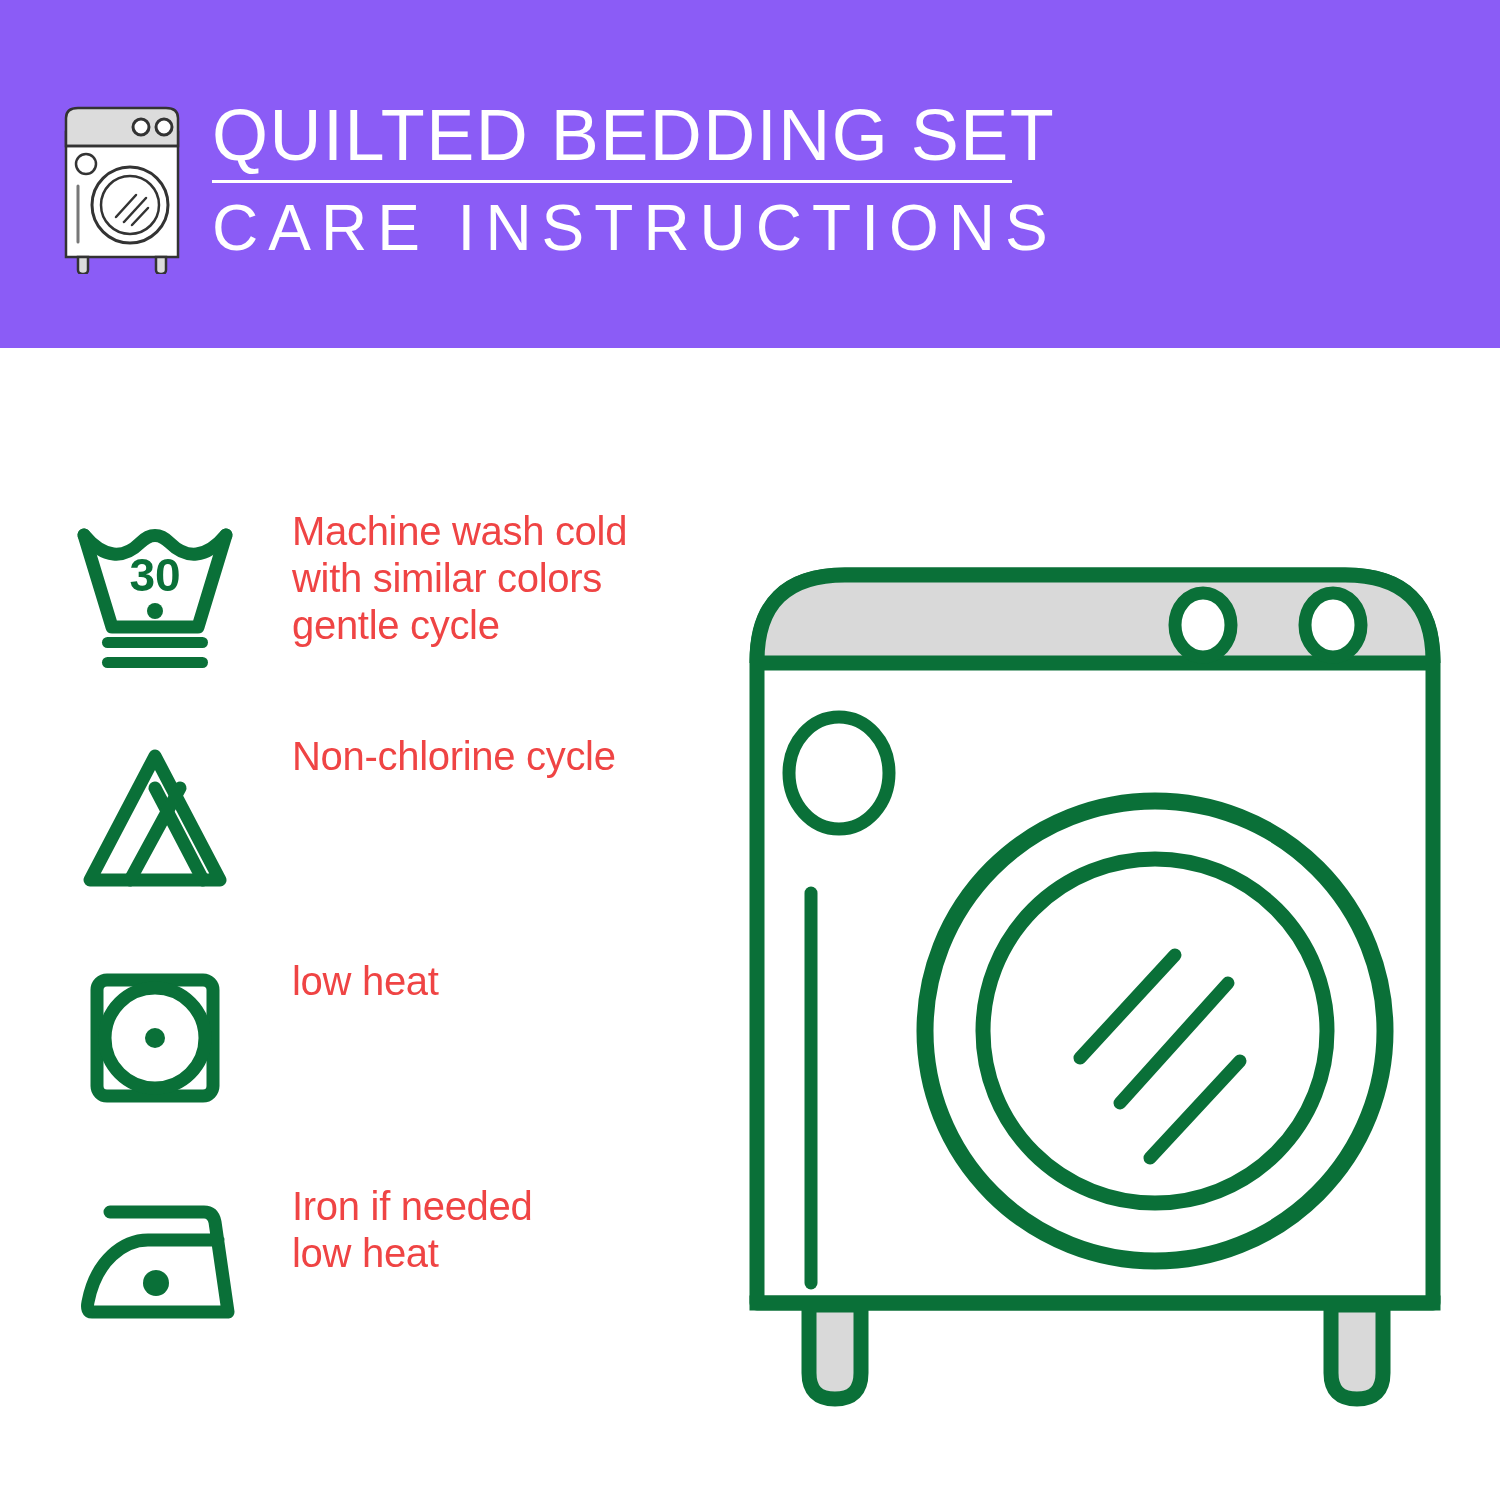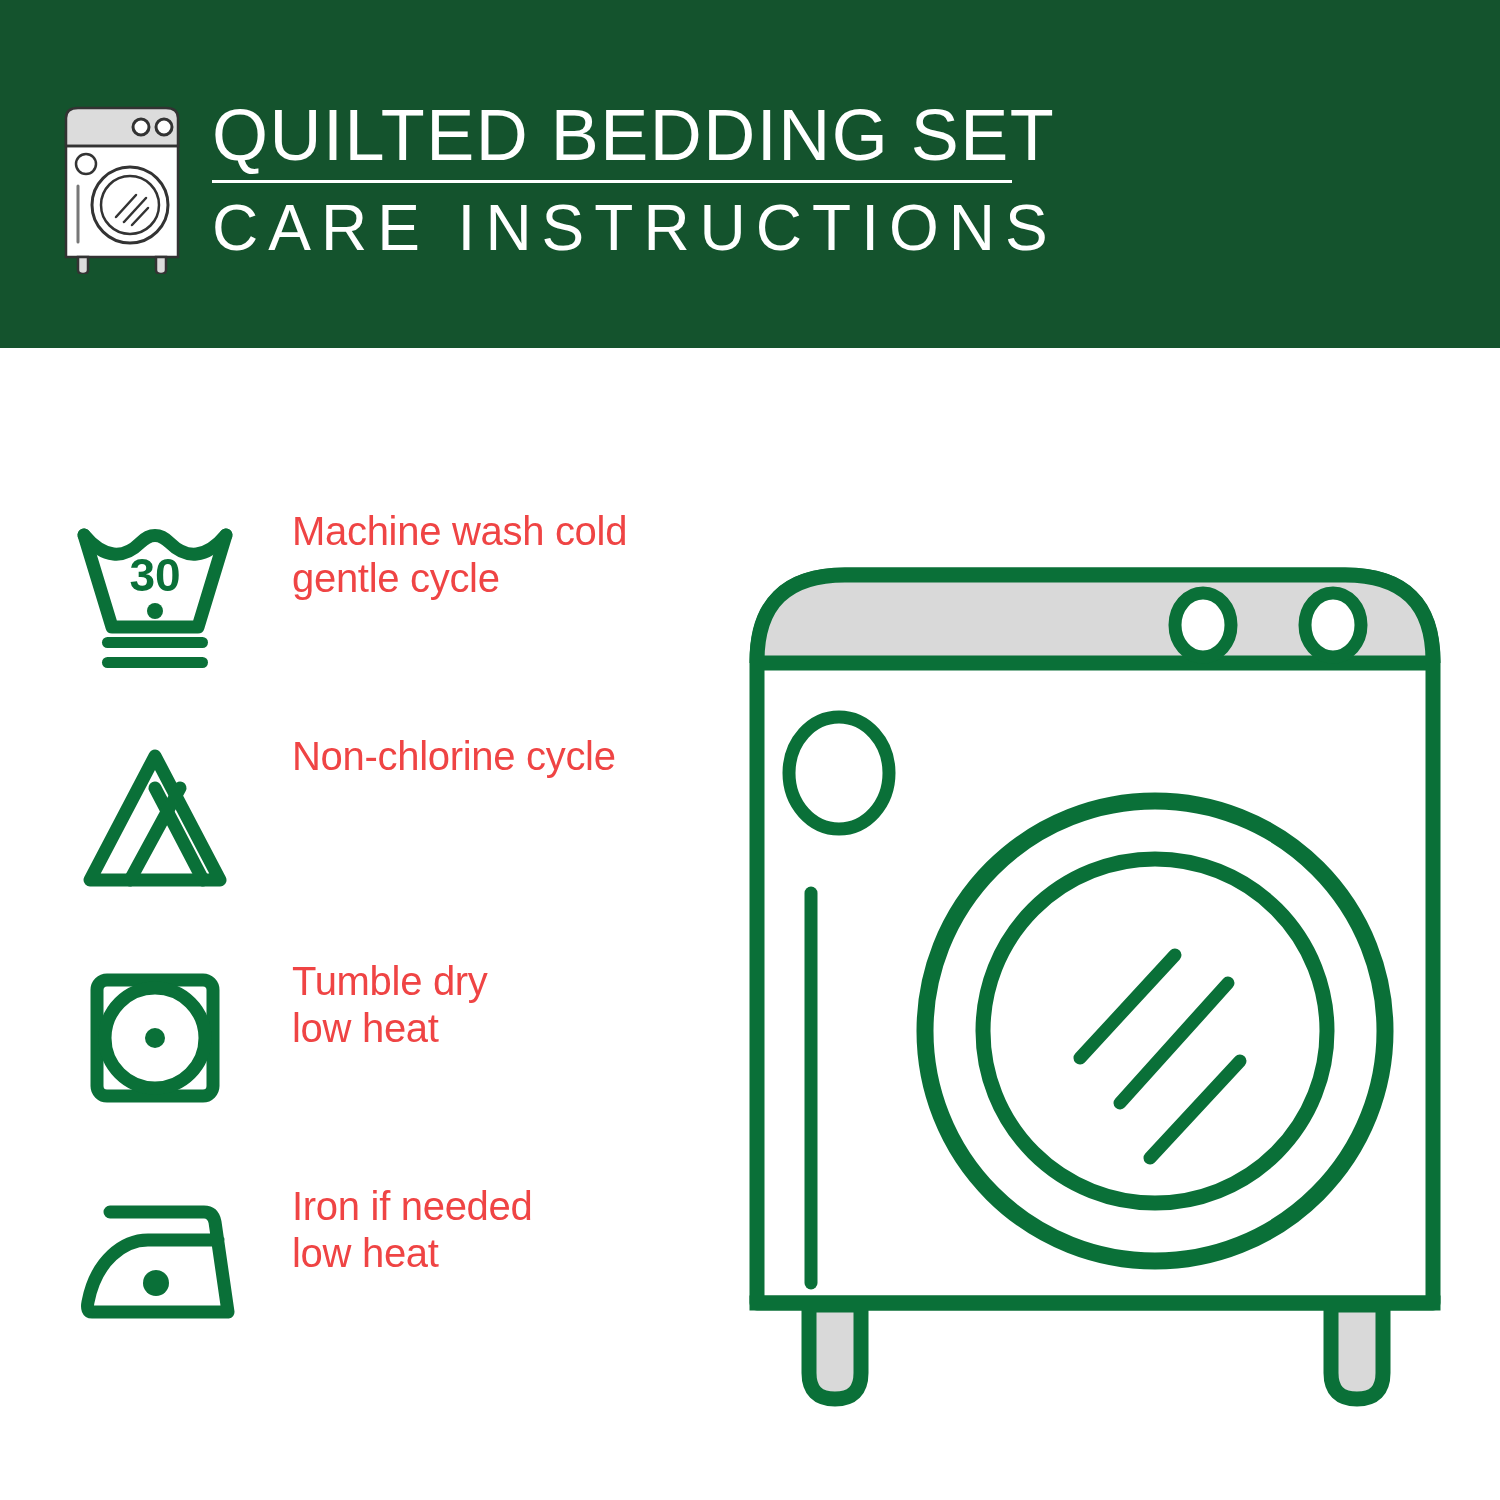--- a/index.html
+++ b/index.html
@@ -15,21 +15,21 @@
     position: relative;
   }
 
   
   #header-banner {
     position: absolute;
     left: 0;
     top: 0;
     width: 1500px;
     height: 348px;
-    background: #14532d;
+    background: #8b5cf6;
     box-sizing: border-box;
   }
   #header-inner {
     position: absolute;
     left: 58px;
     top: 96px;
     display: flex;
     flex-direction: row;
     align-items: flex-start;
   }
@@ -182,20 +182,21 @@
           <rect x="32" y="124" width="106" height="11" rx="5.5" fill="#0a7038"></rect>
           <rect x="32" y="144" width="106" height="11" rx="5.5" fill="#0a7038"></rect>
 
           <text x="85" y="78" text-anchor="middle" font-family="Liberation Sans, sans-serif" font-size="46" font-weight="bold" fill="#0a7038">30</text>
 
           <circle cx="85" cy="98" r="8" fill="#0a7038"></circle>
         </svg>
       </div>
       <div class="instruction-text">
         <span class="tline">Machine wash cold</span>
+        <span class="tline">with similar colors</span>
         <span class="tline">gentle cycle</span>
       </div>
     </div>
 
     <div class="instruction-row">
       <div class="instruction-symbol">
         <svg viewBox="0 0 170 160" width="170" height="160" aria-hidden="true">
           <g fill="none" stroke="#0a7038" stroke-width="13" stroke-linecap="round" stroke-linejoin="round">
             <path d="M85 18 L150 142 L20 142 Z"></path>
             <path d="M85 50 L133 142"></path>
@@ -210,21 +211,20 @@
 
     <div class="instruction-row">
       <div class="instruction-symbol">
         <svg viewBox="0 0 170 160" width="170" height="160" aria-hidden="true">
           <rect x="27" y="17" width="116" height="116" rx="10" ry="10" fill="none" stroke="#0a7038" stroke-width="13"></rect>
           <circle cx="85" cy="75" r="50" fill="none" stroke="#0a7038" stroke-width="13"></circle>
           <circle cx="85" cy="75" r="10" fill="#0a7038"></circle>
         </svg>
       </div>
       <div class="instruction-text">
-        <span class="tline">Tumble dry</span>
         <span class="tline">low heat</span>
       </div>
     </div>
 
     <div class="instruction-row">
       <div class="instruction-symbol">
         <svg viewBox="0 0 170 160" width="170" height="160" aria-hidden="true">
           <g fill="none" stroke="#0a7038" stroke-width="13" stroke-linecap="round" stroke-linejoin="round">
 
             <path d="M40 24 L134 24 Q143 24 145 34 L158 124 L22 124 Q16 124 18 114 C26 72 54 52 78 52 L148 52"></path>

